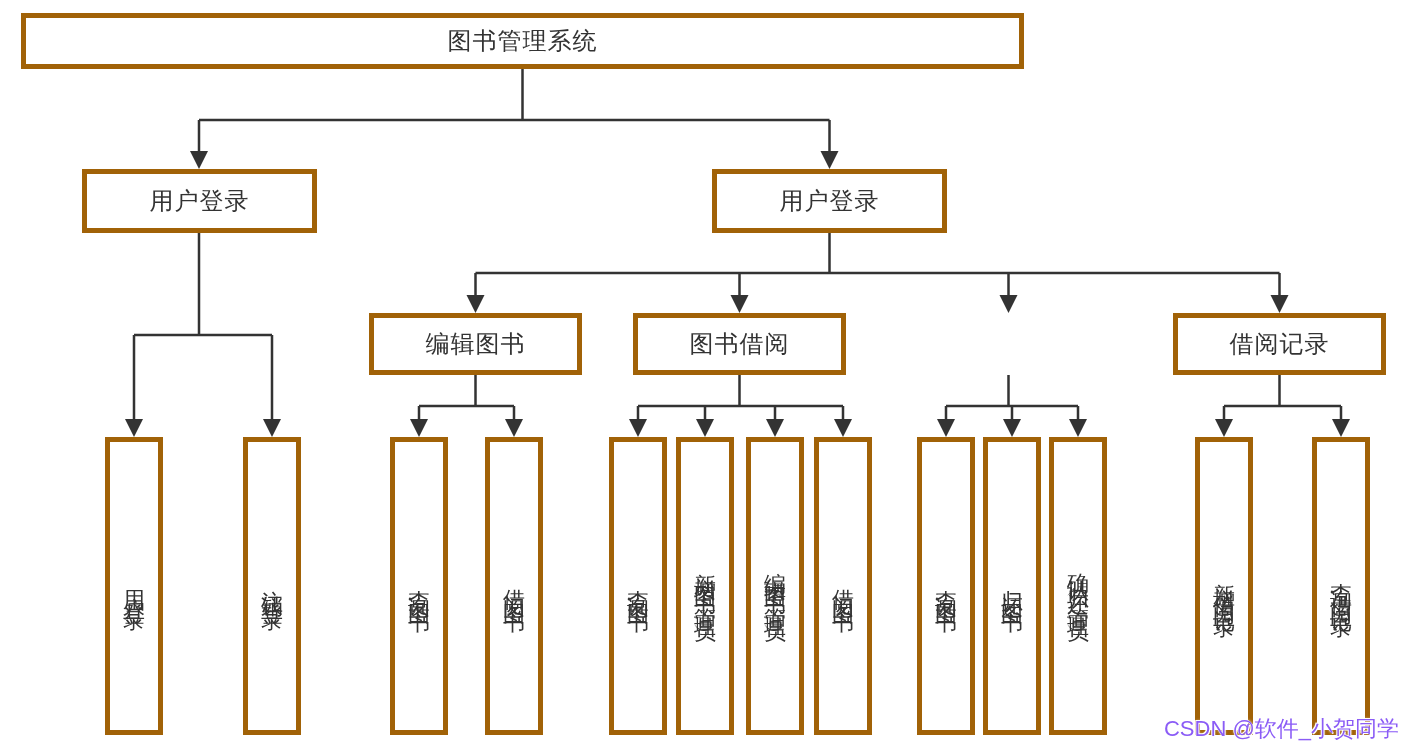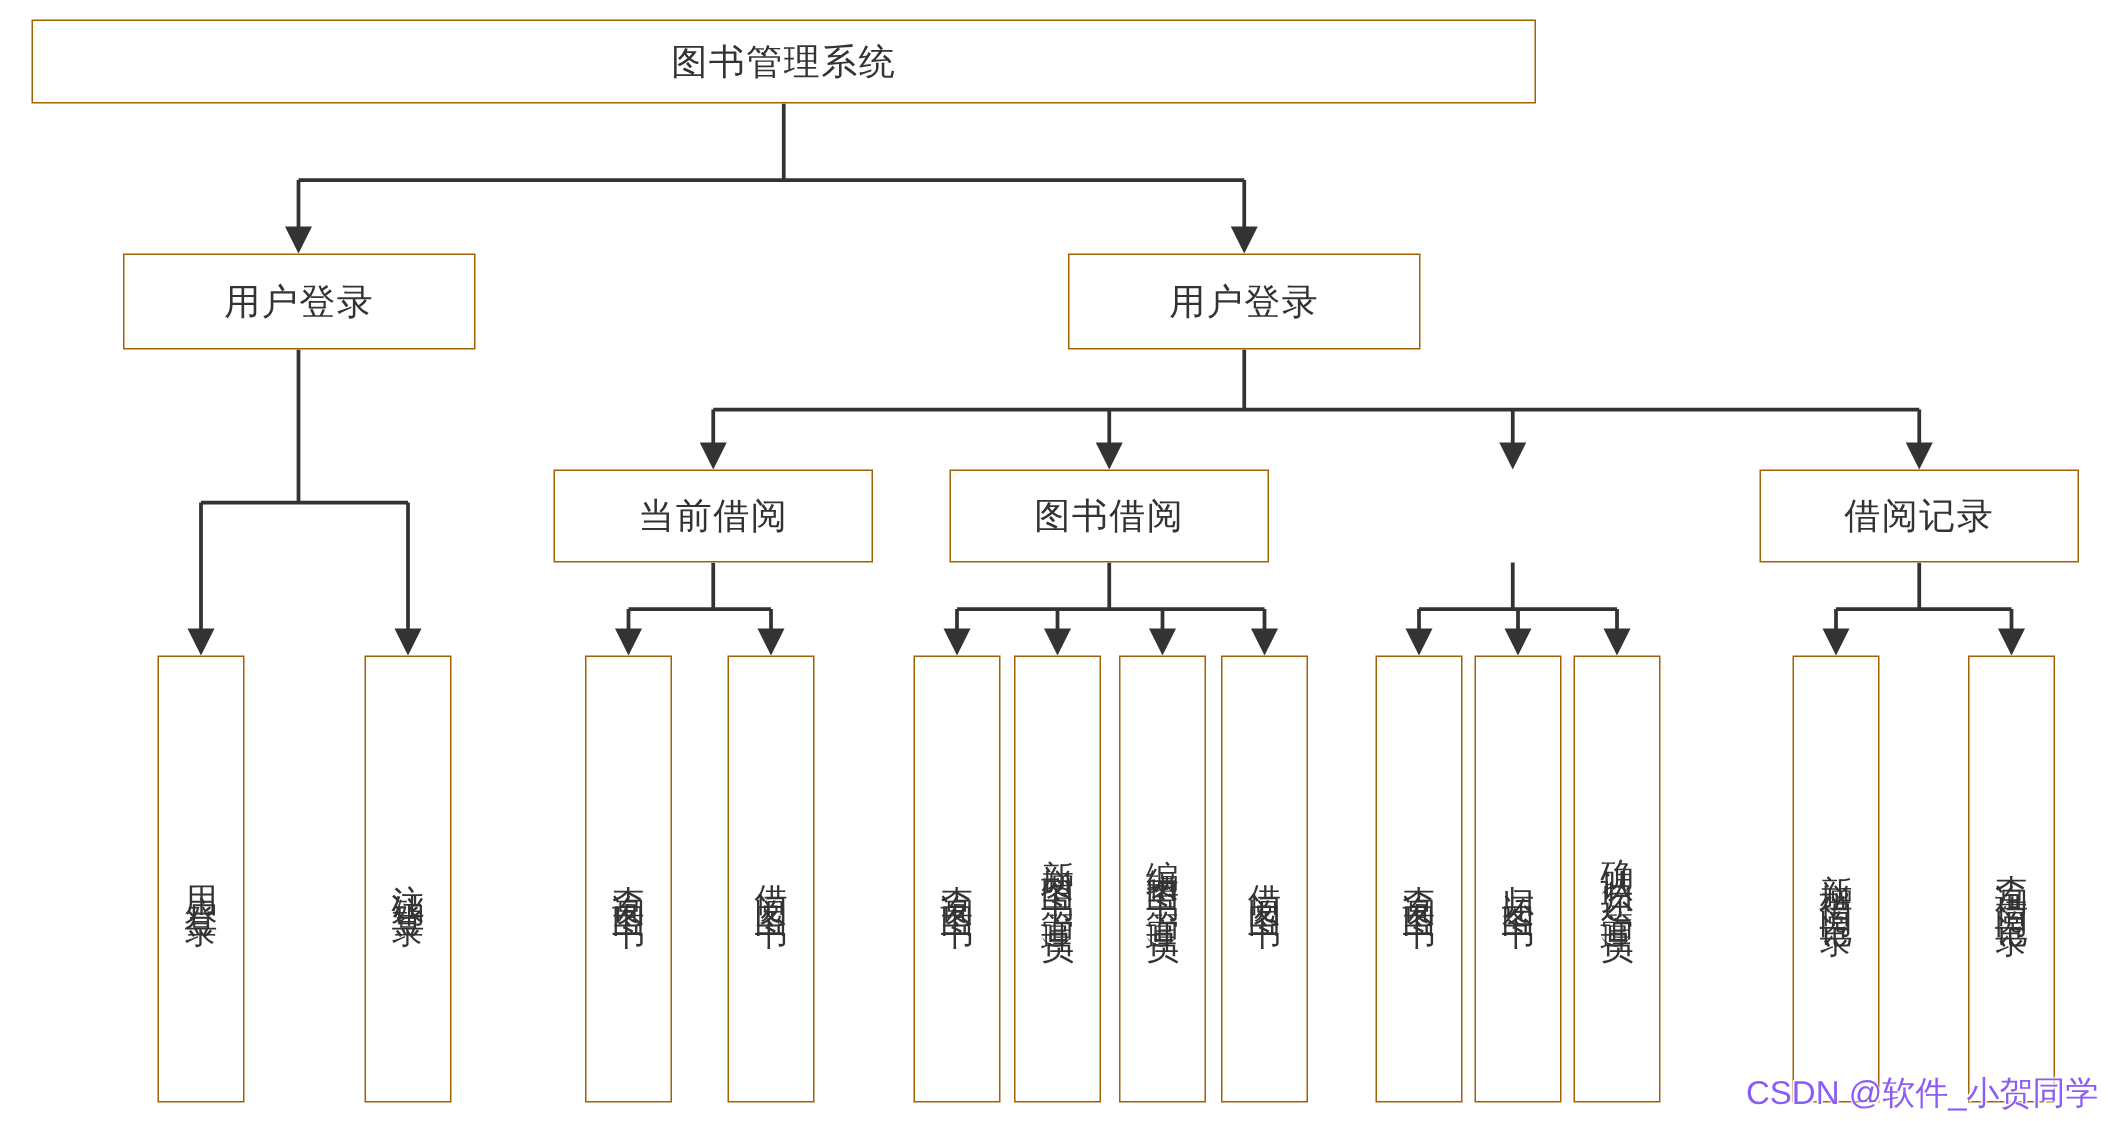--- a/index.html
+++ b/index.html
@@ -18,21 +18,21 @@
   .connector-layer {
     position: absolute;
     left: 0;
     top: 0;
     z-index: 1;
   }
   .node {
     position: absolute;
     box-sizing: border-box;
     background: #ffffff;
-    border: 1px solid #a16207;
+    border: 5px solid #a16207;
     color: #333333;
     display: flex;
     align-items: center;
     justify-content: center;
     z-index: 2;
     text-align: center;
   }
   .node.h-label {
     font-size: 24px;
     letter-spacing: 1px;
@@ -121,21 +121,21 @@
       <polygon points="1215,419 1233,419 1224,437"></polygon>
       <polygon points="1332,419 1350,419 1341,437"></polygon>
     </g>
   </svg>
 
   <div class="node h-label root-box">图书管理系统</div>
 
   <div class="node h-label lvl2 b-userlogin">用户登录</div>
   <div class="node h-label lvl2 b-bookmgmt">用户登录</div>
 
-  <div class="node h-label lvl3 b-newbook">当前借阅</div>
+  <div class="node h-label lvl3 b-newbook">编辑图书</div>
   <div class="node h-label lvl3 b-borrow">图书借阅</div>
   <div class="node h-label lvl3 b-records">借阅记录</div>
 
   <div class="node leaf lf-1">用户登录</div>
   <div class="node leaf lf-2">注销登录</div>
 
   <div class="node leaf lf-3">查询图书</div>
   <div class="node leaf lf-4">借阅图书</div>
 
   <div class="node leaf lf-5">查询图书</div>

